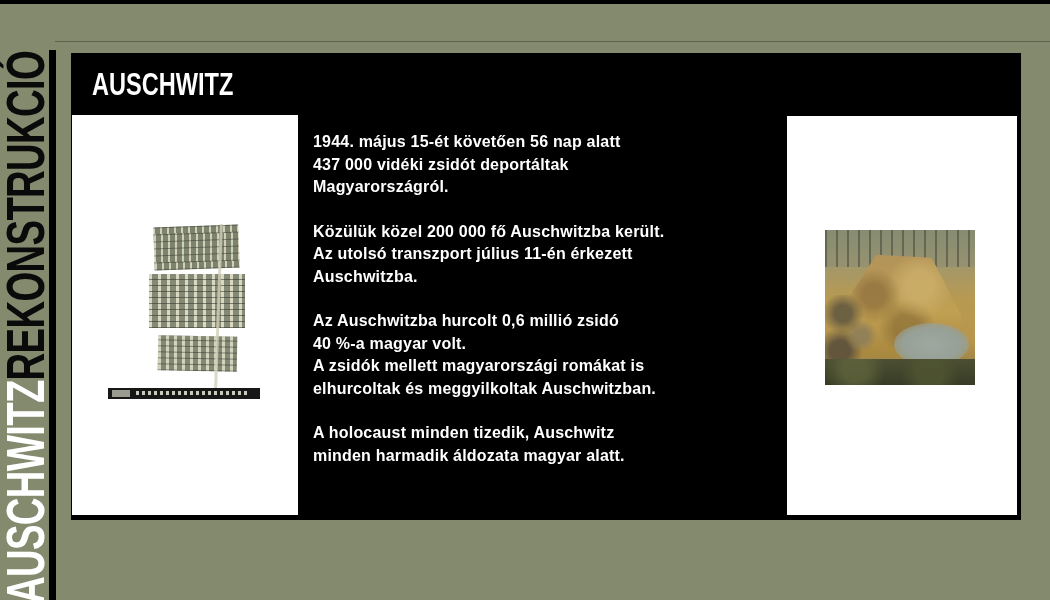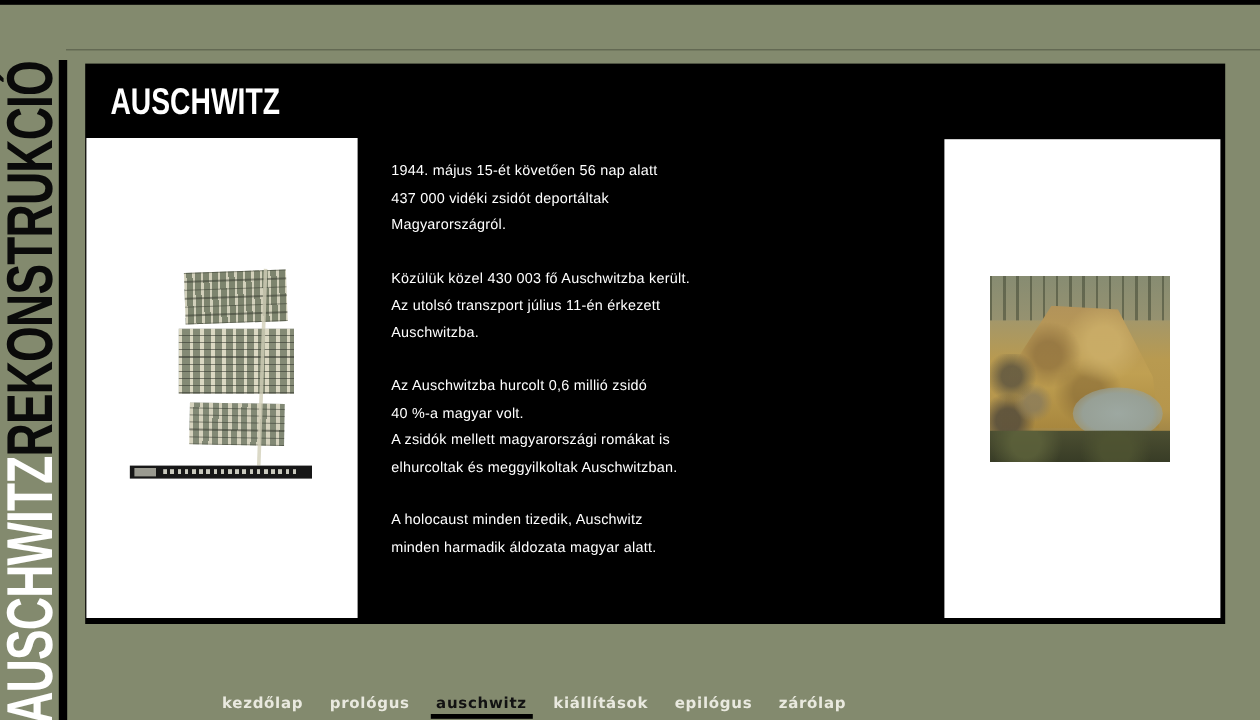--- a/index.html
+++ b/index.html
@@ -93,21 +93,21 @@
   .p-pond{position:absolute;left:46%;top:60%;width:50%;height:28%;border-radius:50%;
     background:radial-gradient(ellipse at 50% 50%, #9da8a1 0%, #97a096 55%, rgba(151,160,150,0) 100%);}
   .p-dark{position:absolute;left:0;bottom:0;width:100%;height:17%;
     background:
       radial-gradient(circle at 20% 40%, rgba(95,100,60,.8) 0 10%, rgba(0,0,0,0) 25%),
       radial-gradient(circle at 70% 60%, rgba(80,85,50,.8) 0 12%, rgba(0,0,0,0) 28%),
       linear-gradient(180deg,#4c4f32 0%,#383c26 100%);}
   
   .text-block{position:absolute;left:313px;top:131px;width:462px;color:#fff;}
   .text-block p{
-    margin:0 0 22px 13px;font-size:12px;line-height:22.5px;font-weight:normal;
+    margin:0 0 22px 0;font-size:16px;line-height:22.5px;font-weight:bold;
     white-space:pre-line;letter-spacing:0.2px;
   }
   
   .bottom-nav{
     position:absolute;left:185px;top:578px;display:flex;gap:22px;
     font-family:"DejaVu Sans","Liberation Sans",sans-serif;
     font-size:12.5px;font-weight:bold;letter-spacing:0.6px;
   }
   .nav-item{position:relative;color:#e9e9df;cursor:pointer;white-space:nowrap;}
   .nav-item.active{color:#121212;}
@@ -141,43 +141,35 @@
         <div class="tag"></div>
         <div class="micro"></div>
       </div>
     </div>
   </div>
 
   <div class="text-block">
     <p>1944. május 15-ét követően 56 nap alatt
 437 000 vidéki zsidót deportáltak
 Magyarországról.</p>
-    <p>Közülük közel 430 003 fő Auschwitzba került.
+    <p>Közülük közel 200 000 fő Auschwitzba került.
 Az utolsó transzport július 11-én érkezett
 Auschwitzba.</p>
     <p>Az Auschwitzba hurcolt 0,6 millió zsidó
 40 %-a magyar volt.
 A zsidók mellett magyarországi romákat is
 elhurcoltak és meggyilkoltak Auschwitzban.</p>
     <p>A holocaust minden tizedik, Auschwitz
 minden harmadik áldozata magyar alatt.</p>
   </div>
 
   <div class="right-panel">
     <div class="painting">
       <div class="p-trees"></div>
       <div class="p-ruin"></div>
       <div class="p-rubble"></div>
       <div class="p-pond"></div>
       <div class="p-dark"></div>
     </div>
   </div>
 
-  <div class="bottom-nav">
-    <span class="nav-item">kezdőlap</span>
-    <span class="nav-item">prológus</span>
-    <span class="nav-item active"><span>auschwitz</span><span class="active-underline"></span></span>
-    <span class="nav-item">kiállítások</span>
-    <span class="nav-item">epilógus</span>
-    <span class="nav-item">zárólap</span>
-  </div>
 
 </div>
 
 </body></html>

